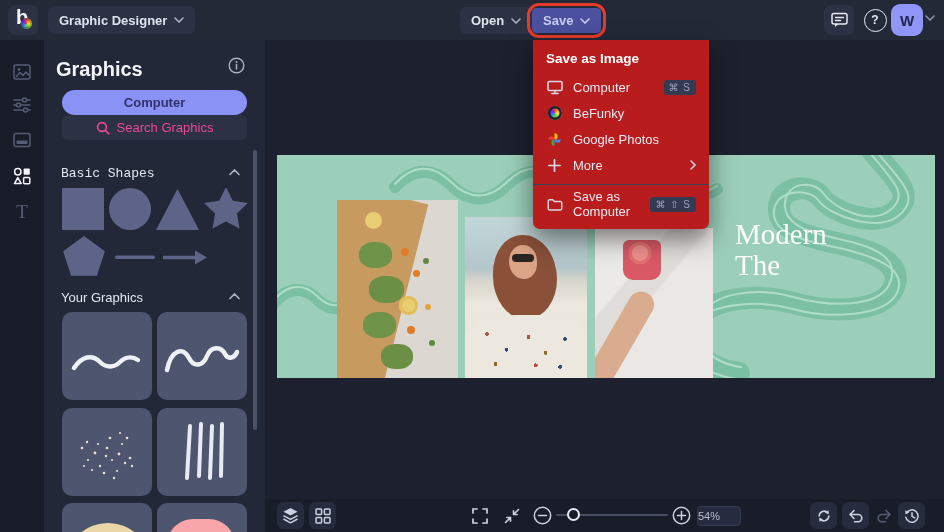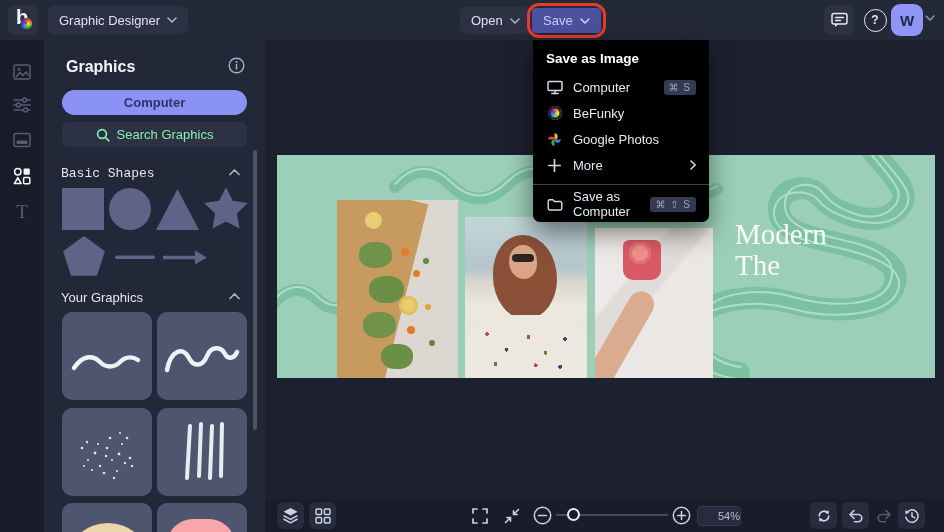--- a/index.html
+++ b/index.html
@@ -3,21 +3,21 @@
 <meta charset="utf-8">
 <style>
   html,body{margin:0;padding:0;background:#10131d;}
   .app{position:relative;width:944px;height:532px;overflow:hidden;
        font-family:"Liberation Sans",sans-serif;background:#1d212f;}
   .abs{position:absolute;}
 
   
   .topbar{left:0;top:0;width:944px;height:40px;background:#242938;z-index:30;}
   .tb-btn{display:flex;align-items:center;gap:7px;background:#2c3144;border-radius:6px;
-          color:#dfe3ee;font-size:13px;padding:0 11px;height:28px;box-sizing:border-box;cursor:pointer;}
+          color:#dfe3ee;font-size:13px;padding:0 11px;height:28px;box-sizing:border-box;cursor:pointer;font-weight:bold;}
   .logo-btn{left:8px;top:5px;width:30px;height:30px;background:#2c3144;border-radius:7px;}
   .logo-b{position:absolute;left:8px;top:1px;color:#f2f4f8;font-weight:700;font-size:20px;}
   .logo-rainbow{position:absolute;left:13px;top:13px;width:11px;height:11px;border-radius:50%;
      background:conic-gradient(#e84f3d,#f6a623,#f8e71c,#7ed321,#39b0d9,#4a6bd9,#9013fe,#e84f3d);
      box-shadow:inset 0 0 0 2px rgba(30,34,48,.35);}
   .appmenu{left:48px;top:6px;}
   .open-btn{left:460px;top:7px;height:27px;}
   .save-wrap{left:527px;top:3px;padding:2px;border:3px solid #e63a2b;border-radius:12px;}
   .save-btn{background:#4b519e;color:#c9cdf4;height:25px;border-radius:4px;}
   .chat-btn{left:824px;top:5px;width:30px;height:30px;background:#2c3144;border-radius:7px;
@@ -31,27 +31,27 @@
 
   
   .rail{left:0;top:40px;width:44px;height:492px;background:#191d2a;z-index:20;}
   .rail-item{position:absolute;left:0;width:44px;height:34px;display:flex;align-items:center;
              justify-content:center;color:#565d75;cursor:pointer;}
   .rail-item.active{color:#f4f6fb;}
   .rail-T{font-size:19px;font-weight:500;font-family:"Liberation Serif",serif;}
 
   
   .panel{left:44px;top:40px;width:221px;height:492px;background:#232838;z-index:20;}
-  .panel-title{position:absolute;left:22px;top:18px;color:#f2f4f8;font-size:16px;font-weight:700;}
+  .panel-title{position:absolute;left:12px;top:18px;color:#f2f4f8;font-size:20px;font-weight:700;}
   .info-icon{position:absolute;left:184px;top:17px;color:#aab0c2;}
   .computer-btn{position:absolute;left:18px;top:50px;width:185px;height:25px;background:#8b92f5;
       border-radius:13px;display:flex;align-items:center;justify-content:center;color:#2e3469;
       font-size:13px;font-weight:700;cursor:pointer;}
-  .search-btn{position:absolute;left:18px;top:82px;width:185px;height:25px;background:#2c3144;
-      border-radius:6px;display:flex;align-items:center;justify-content:center;gap:7px;color:#86efac;
+  .search-btn{position:absolute;left:18px;top:75px;width:185px;height:25px;background:#2c3144;
+      border-radius:6px;display:flex;align-items:center;justify-content:center;gap:7px;color:#ec4899;
       font-size:13px;cursor:pointer;}
   .sec-head{position:absolute;left:17px;color:#e2e6f0;font-size:13px;font-weight:500;}
   .sec-chev{position:absolute;left:185px;color:#aab0c2;cursor:pointer;}
   .shape{position:absolute;cursor:pointer;}
   .tile{position:absolute;width:90px;height:88px;background:#4e556f;border-radius:10px;cursor:pointer;overflow:hidden;}
   .scrollbar{position:absolute;left:209px;top:110px;width:4px;height:280px;background:#4c5268;border-radius:2px;cursor:pointer;}
 
   
   .canvas{left:265px;top:40px;width:679px;height:459px;background:#1d212f;}
   .design{position:absolute;left:12px;top:115px;width:658px;height:223px;background:#9ccfb9;overflow:hidden;}
@@ -78,22 +78,22 @@
       background:linear-gradient(130deg,#eceae8 0 30%,#dfdcda 32% 46%,#eae7e4 48% 100%);}
   .arm{position:absolute;left:12px;top:58px;width:26px;height:110px;background:#d9ab8f;
        border-radius:13px;transform:rotate(30deg);}
   .drink{position:absolute;left:28px;top:12px;width:38px;height:40px;background:#d95a66;border-radius:6px 6px 10px 10px;}
   .citrus{position:absolute;left:34px;top:14px;width:22px;height:22px;background:#f0908d;border-radius:50%;
        box-shadow:inset 0 0 0 3px #e4716f;}
   .design-title{position:absolute;left:458px;top:64px;color:#fbfdfc;font-family:"Liberation Serif",serif;
        font-size:29px;line-height:31px;font-weight:400;cursor:pointer;}
 
   
-  .dropdown{left:533px;top:40px;width:176px;background:#000000;border-radius:0 0 7px 7px;z-index:40;
-            box-shadow:0 10px 26px rgba(0,0,0,.5);padding:9px 0 5px;}
+  .dropdown{left:533px;top:40px;width:176px;background:#b91c1c;border-radius:0 0 7px 7px;z-index:40;
+            box-shadow:0 10px 26px rgba(0,0,0,.5);padding:9px 0 12px;}
   .dd-header{padding:2px 13px 8px;color:#ffffff;font-size:13.5px;font-weight:700;}
   .dd-item{display:flex;align-items:center;height:26px;padding:0 13px;gap:10px;color:#e6e9f2;
            font-size:13px;cursor:pointer;}
   .dd-ic{width:17px;display:flex;justify-content:center;color:#d6dae6;}
   .dd-label{flex:1;}
   .kbd{background:#343a52;border-radius:3px;color:#9ba2b8;font-size:10px;padding:2px 5px;letter-spacing:1px;}
   .dd-divider{height:1px;background:#3b4154;margin:6px 0;}
   .mini-rainbow{width:14px;height:14px;border-radius:50%;
      background:conic-gradient(#e84f3d,#f6a623,#f8e71c,#7ed321,#39b0d9,#4a6bd9,#9013fe,#e84f3d);
      box-shadow:inset 0 0 0 2.5px #1e2330;}
@@ -101,21 +101,21 @@
   
   .bottombar{left:265px;top:499px;width:679px;height:33px;background:#191d2a;z-index:25;}
   .bb-btn{position:absolute;top:3px;width:27px;height:27px;background:#262b3d;border-radius:6px;
           display:flex;align-items:center;justify-content:center;color:#ccd1df;cursor:pointer;}
   .bb-ghost{background:transparent;}
   .bb-btn.disabled{color:#555b72;background:transparent;cursor:default;}
   .slider-track{position:absolute;left:291px;top:15px;width:112px;height:2px;background:#474d63;border-radius:1px;cursor:pointer;}
   .slider-knob{position:absolute;left:302px;top:9px;width:13px;height:13px;border:2px solid #e8ebf2;
                border-radius:50%;background:#191d2a;box-sizing:border-box;cursor:pointer;}
   .zoom-badge{position:absolute;left:432px;top:7px;width:42px;height:18px;background:#262b3d;border:1px solid #343a52;
-              border-radius:4px;color:#b9bfce;font-size:11px;display:flex;align-items:center;justify-content:flex-end;}
+              border-radius:4px;color:#b9bfce;font-size:11px;display:flex;align-items:center;justify-content:flex-start;}
 
   svg{display:block;}
 </style>
 </head>
 <body>
 
 <div class="app">
 
   <div class="abs canvas">
     <div class="design">

